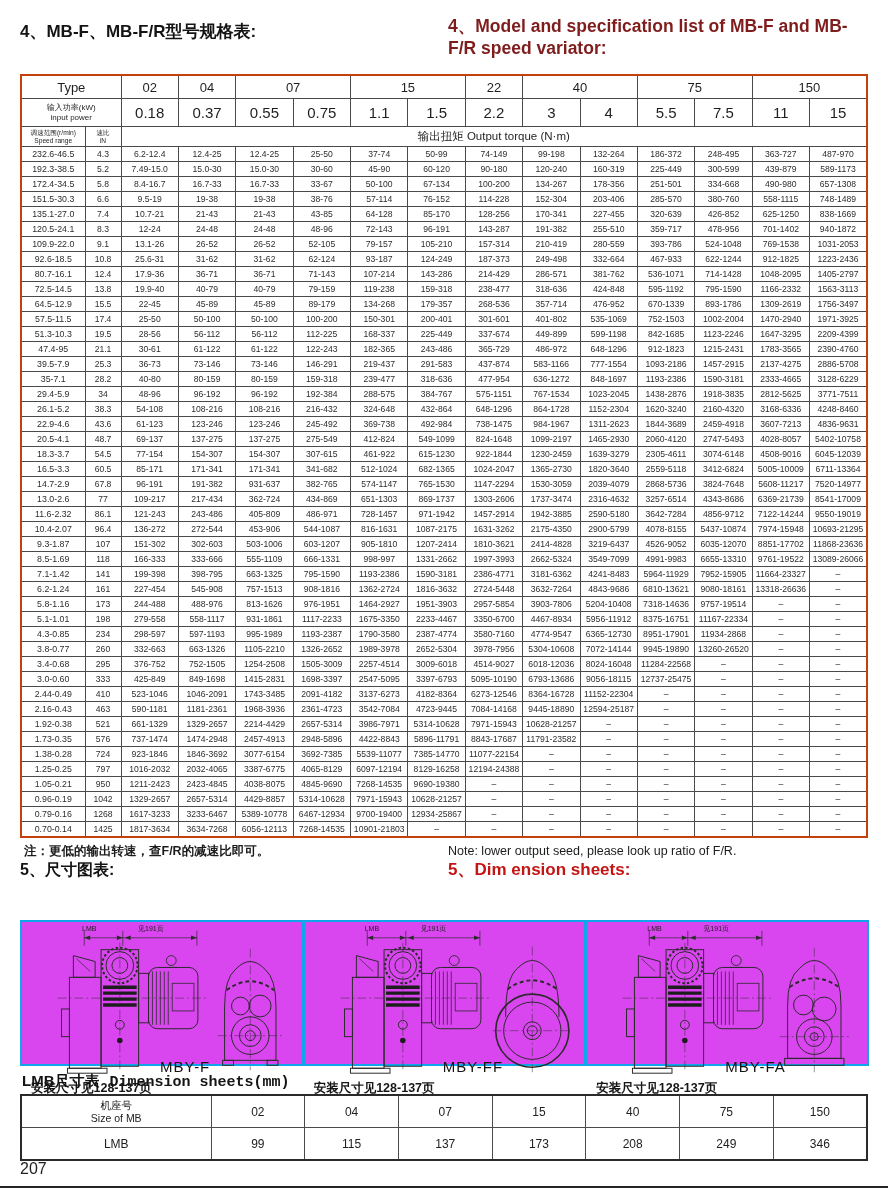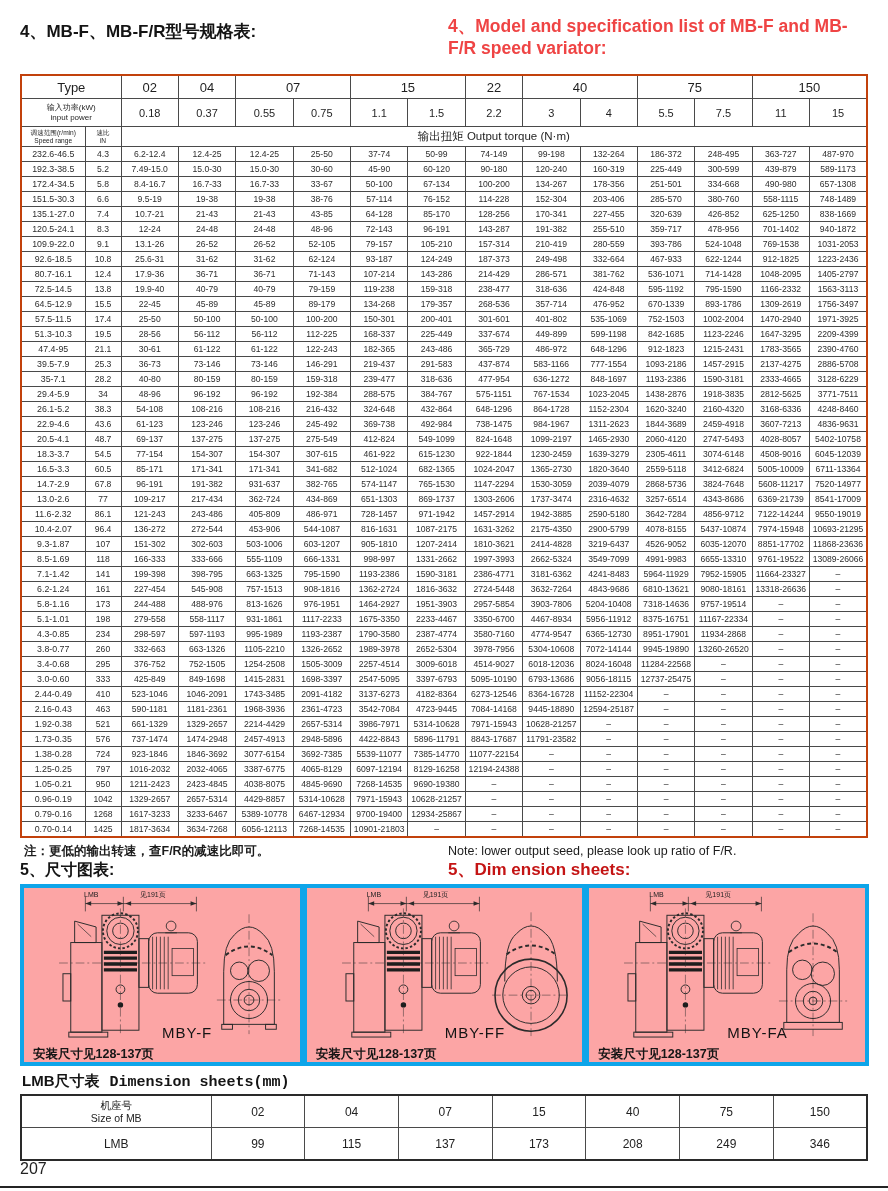--- a/index.html
+++ b/index.html
@@ -1,47 +1,47 @@
 <!DOCTYPE html>
 <html><head>
 <meta charset="utf-8">
 <style>
   html,body{margin:0;padding:0;background:#fff;}
   body{width:888px;height:1191px;position:relative;font-family:"Liberation Sans",sans-serif;color:#1a1a1a;overflow:hidden;}
   .abs{position:absolute;}
 
   
   .title-cn{left:20px;top:20px;width:420px;font-size:17px;font-weight:bold;color:#141414;}
-  .title-en{left:448px;top:16px;width:426px;font-size:17.5px;font-weight:bold;color:#ef4444;line-height:1.25;}
+  .title-en{left:448px;top:16px;width:426px;font-size:17.5px;font-weight:bold;color:#7f1d1d;line-height:1.25;}
 
   
   table{border-collapse:collapse;table-layout:fixed;}
   .spec{left:20px;top:74px;width:848px;border:2px solid #c2410c;}
   .spec th,.spec td{border:1px solid #4a4a4a;padding:0;text-align:center;vertical-align:middle;white-space:nowrap;overflow:hidden;font-weight:normal;}
   .spec thead th{color:#1f1f1f;}
   .h-type{height:22px;font-size:13px;}
-  .h-power{height:27px;font-size:11px;}
+  .h-power{height:27px;font-size:15px;}
   .h-plabel{font-size:8px;line-height:1.15;}
   .h-row3 th{height:19px;}
   .h-small{font-size:6.6px;line-height:1.1;}
   .h-torque{font-size:11.5px;}
   .spec tbody td{font-size:8.6px;height:14px;color:#2d2d2d;}
   .spec tbody td.c-speed{font-size:8.8px;}
 
   
   .note-cn{left:24px;top:843px;font-size:12.5px;font-weight:bold;color:#1c1c1c;}
   .note-en{left:448px;top:844px;font-size:12.5px;color:#1c1c1c;}
 
   
   .sec5-cn{left:20px;top:860px;font-size:16px;font-weight:bold;color:#141414;}
   .sec5-en{left:448px;top:858px;font-size:17px;font-weight:bold;color:#c41414;}
 
   
   .panels{left:20px;top:884px;width:848px;height:182px;display:flex;}
-  .panel{position:relative;flex:1 1 0;border:4px solid #0ea5e9;margin-right:-1px;background:#fca5a5;}
+  .panel{position:relative;flex:1 1 0;border:2px solid #0ea5e9;margin-right:-1px;background:#d946ef;margin-top:36px;}
   .panel svg{position:absolute;left:0;top:0;width:100%;height:160px;}
   .dim-lmb{position:absolute;left:60px;top:3px;font-size:7px;color:#222;}
   .dim-ref{position:absolute;left:116px;top:2px;font-size:7px;color:#222;}
   .model-label{position:absolute;left:138px;top:136px;font-size:15px;letter-spacing:1px;color:#141414;}
   .install-note{position:absolute;left:9px;top:158px;font-size:12.5px;font-weight:bold;color:#161616;}
 
   
   .lmb-title{left:22px;top:1072px;font-size:15px;font-weight:bold;color:#141414;}
   .lmb-title .en{margin-left:10px;font-family:Liberation Mono, monospace;}
   .lmb{left:20px;top:1094px;width:848px;border:2px solid #2a2a2a;}

